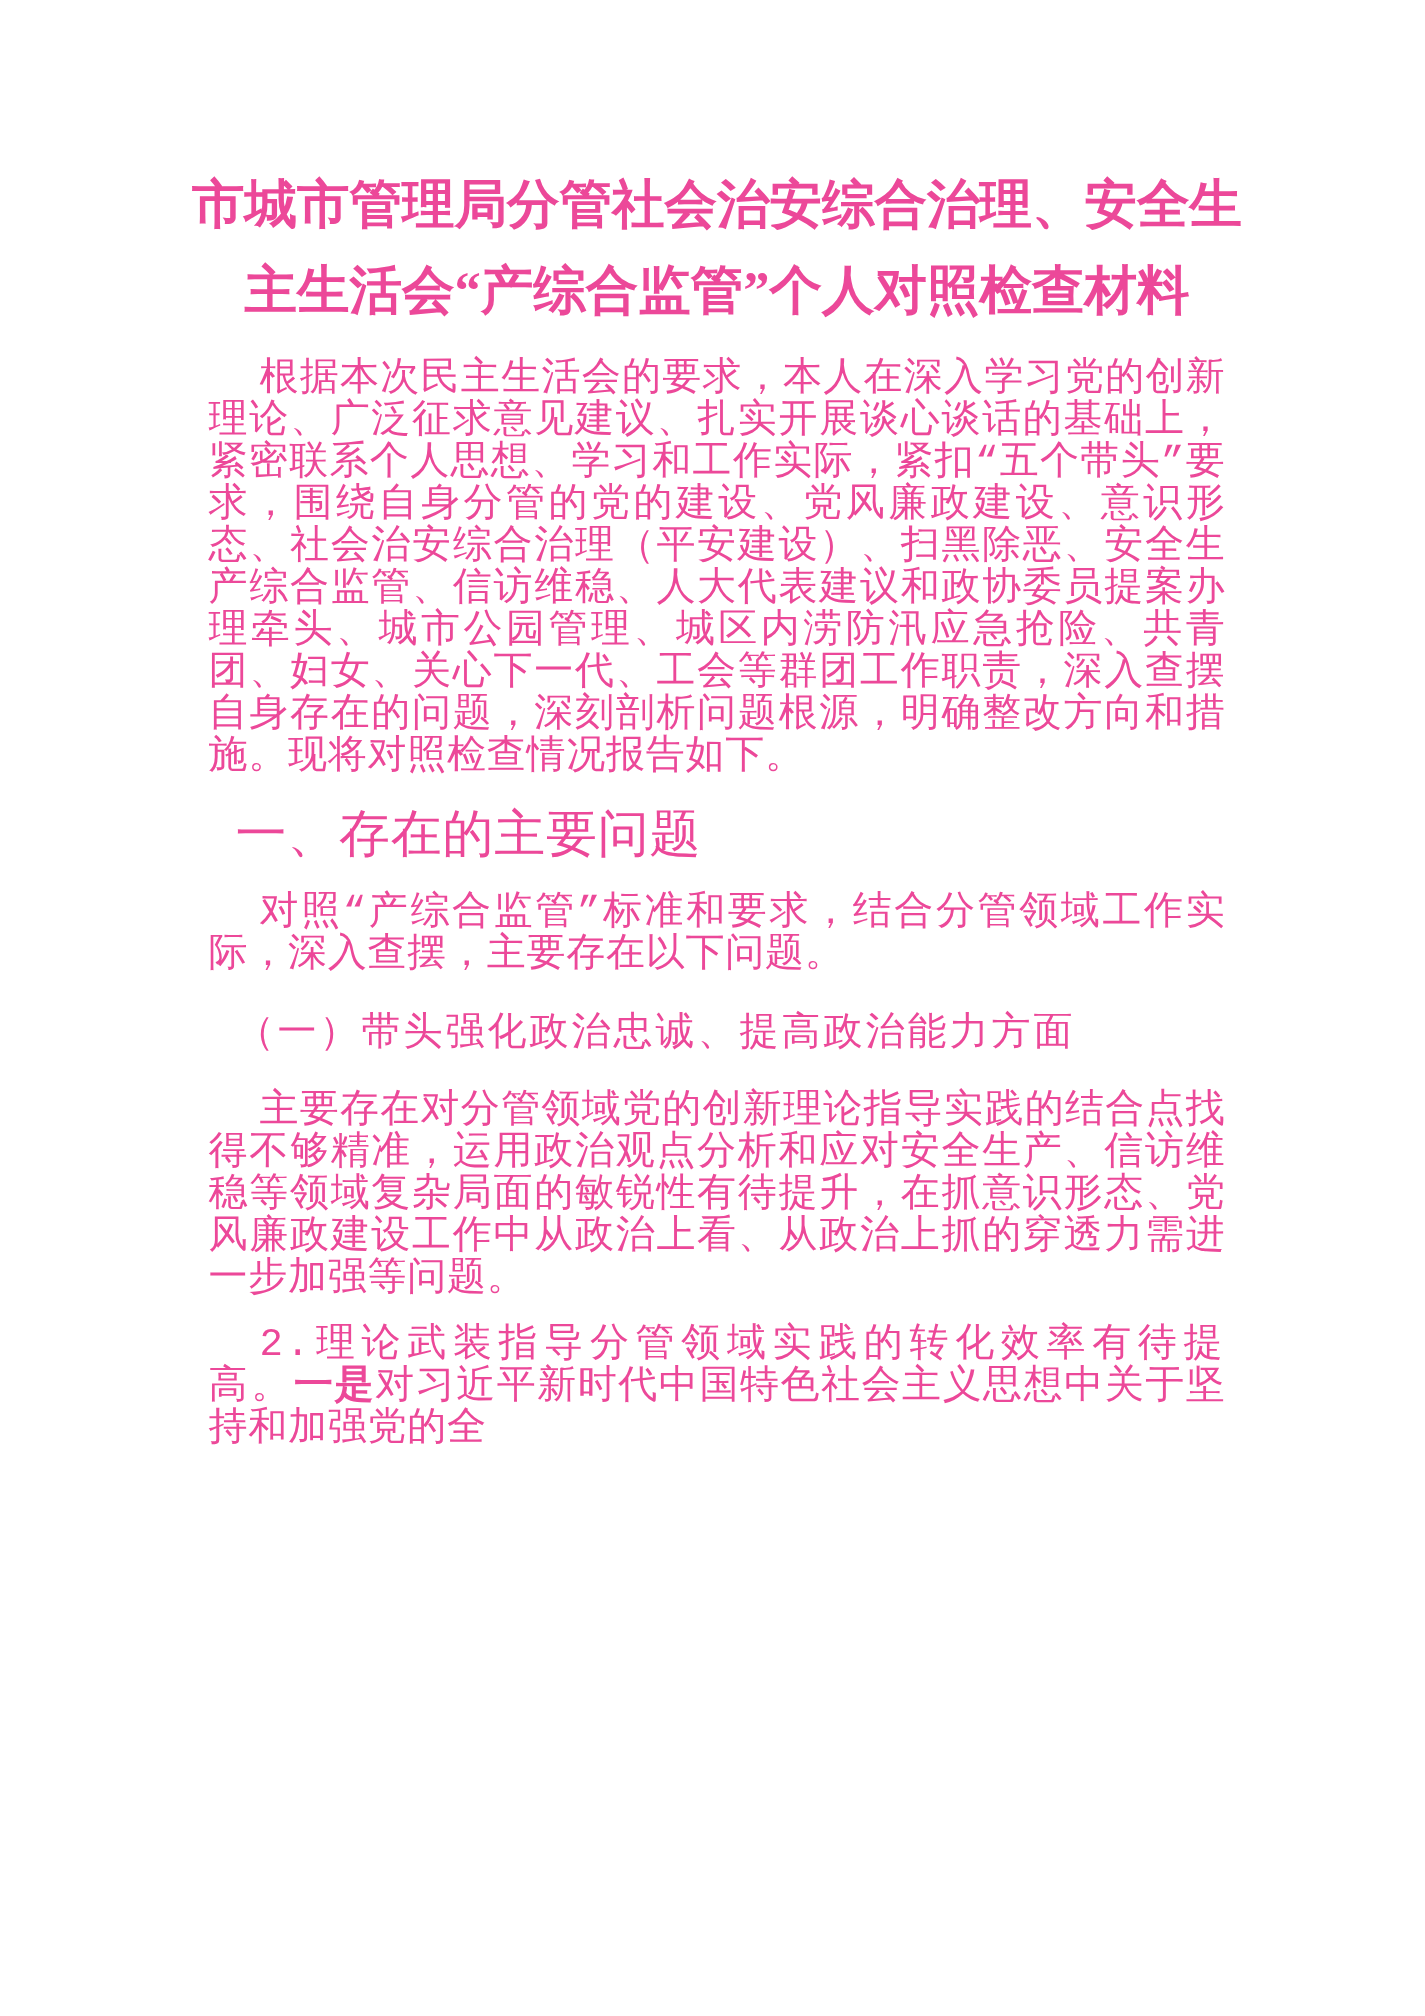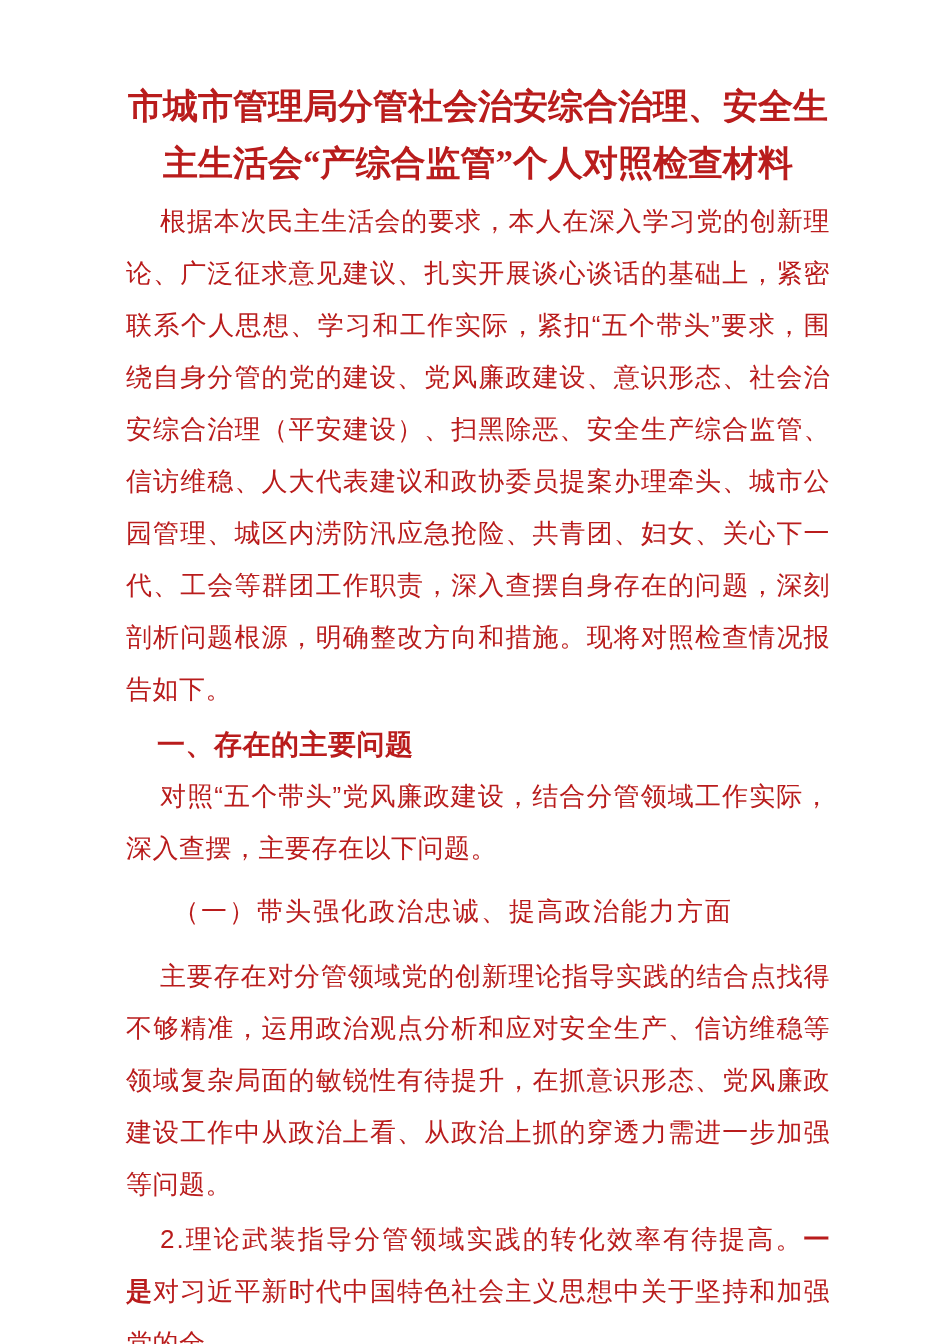--- a/index.html
+++ b/index.html
@@ -5,59 +5,59 @@
   html, body {
     margin: 0;
     padding: 0;
     background: #ffffff;
   }
   .page {
     position: relative;
     width: 950px;
     height: 1344px;
     background: #ffffff;
-    color: #b91c1c;
+    color: #ec4899;
     box-sizing: border-box;
-    padding: 78px 117px 0 123px;
+    padding: 108px 117px 0 123px;
     overflow: hidden;
     font-family: "Liberation Serif", "DejaVu Serif", serif;
   }
   .doc-title {
     margin: 0;
     padding: 0;
     font-family: "Liberation Serif", "DejaVu Serif", serif;
     font-weight: bold;
     font-size: 35px;
     line-height: 57px;
     text-align: center;
     letter-spacing: 0;
   }
   .title-line { display: block; white-space: nowrap; }
   .body-para {
-    margin: 3px;
-    font-family: Liberation Sans, sans-serif;
+    margin: 16px;
+    font-family: Liberation Mono, monospace;
     font-weight: normal;
     font-size: 26px;
-    line-height: 52px;
+    line-height: 28px;
     text-align: justify;
     text-justify: inter-character;
     text-indent: 34px;
     letter-spacing: 0.5px;
   }
   .hei-heading {
     margin: 8px 0 0 0;
     font-family: "Liberation Sans", "DejaVu Sans", sans-serif;
-    font-weight: bold;
-    font-size: 28px;
+    font-weight: normal;
+    font-size: 34px;
     line-height: 44px;
     text-indent: 34px;
     letter-spacing: 0.5px;
   }
   .kai-heading {
-    margin: 16px;
+    margin: 0;
     font-family: "Liberation Serif", "DejaVu Serif", serif;
     font-weight: normal;
     font-size: 26px;
     line-height: 44px;
     text-indent: 34px;
     letter-spacing: 2px;
   }
   .kai-run { letter-spacing: 2px; }
   .bold-run { font-weight: bold; }
 </style>
@@ -68,21 +68,21 @@
 
   <h1 class="doc-title">
     <span class="title-line">市城市管理局分管社会治安综合治理、安全生</span>
     <span class="title-line">主生活会“产综合监管”个人对照检查材料</span>
   </h1>
 
   <p class="body-para">根据本次民主生活会的要求，本人在深入学习党的创新理论、广泛征求意见建议、扎实开展谈心谈话的基础上，紧密联系个人思想、学习和工作实际，紧扣“五个带头”要求，围绕自身分管的党的建设、党风廉政建设、意识形态、社会治安综合治理（平安建设）、扫黑除恶、安全生产综合监管、信访维稳、人大代表建议和政协委员提案办理牵头、城市公园管理、城区内涝防汛应急抢险、共青团、妇女、关心下一代、工会等群团工作职责，深入查摆自身存在的问题，深刻剖析问题根源，明确整改方向和措施。现将对照检查情况报告如下。</p>
 
   <h2 class="hei-heading">一、存在的主要问题</h2>
 
-  <p class="body-para">对照“五个带头”党风廉政建设，结合分管领域工作实际，深入查摆，主要存在以下问题。</p>
+  <p class="body-para">对照“产综合监管”标准和要求，结合分管领域工作实际，深入查摆，主要存在以下问题。</p>
 
   <h3 class="kai-heading">（一）带头强化政治忠诚、提高政治能力方面</h3>
 
   <p class="body-para">主要存在对分管领域党的创新理论指导实践的结合点找得不够精准，运用政治观点分析和应对安全生产、信访维稳等领域复杂局面的敏锐性有待提升，在抓意识形态、党风廉政建设工作中从政治上看、从政治上抓的穿透力需进一步加强等问题。</p>
 
   <p class="body-para"><span class="kai-run">2.理论武装指导分管领域实践的转化效率有待提高。</span><span class="bold-run">一是</span><span>对习近平新时代中国特色社会主义思想中关于坚持和加强党的全</span></p>
 
 </div>
 
 </body></html>

